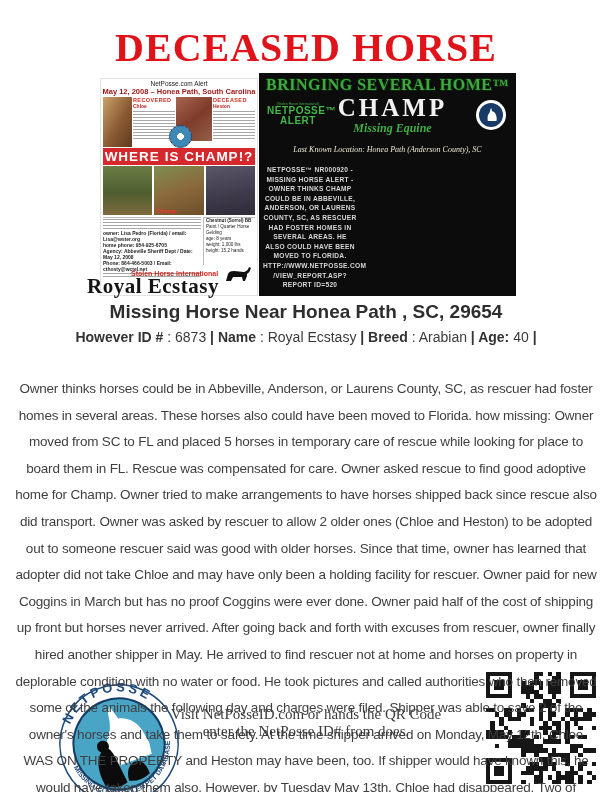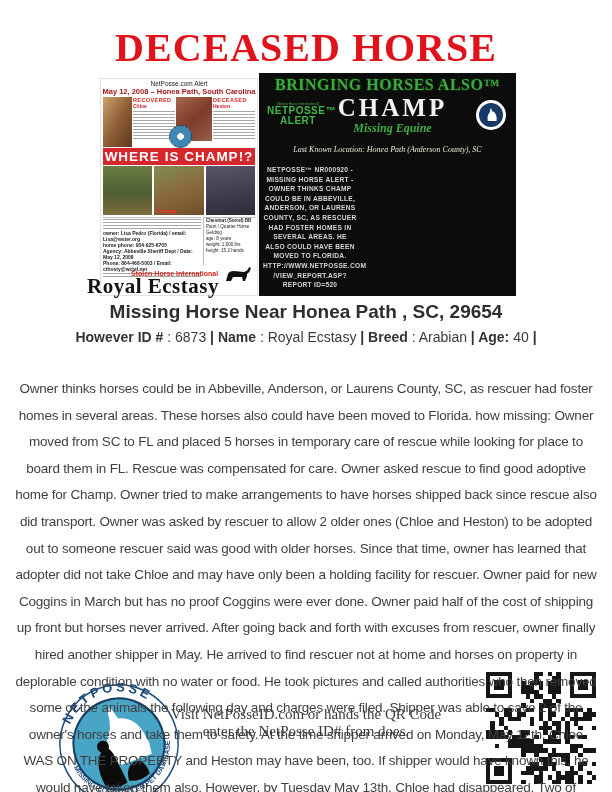--- a/index.html
+++ b/index.html
@@ -186,21 +186,21 @@
       <span class="lp-org">Stolen Horse International</span>
       <svg class="lp-horse-svg" width="30" height="16" viewBox="0 0 30 16">
         <path d="M3 15 L5 8 Q6 5 11 5 L21 6 Q25 5 26 1 L28 2 Q27 6 24 8 L24 10 Q23 12 22 15 L20 15 L19 11 L10 11 L8 15 Z" fill="#111"></path>
       </svg>
     </div>
   </div>
 
   <div class="royal">Royal Ecstasy</div>
 
   <div class="poster-right">
-    <div class="rp-header">BRINGING HORSES ALSO™</div>
+    <div class="rp-header">BRINGING SEVERAL HOME™</div>
     <div class="rp-mid">
       <div class="rp-alert">
         <div class="rp-alert-small">(Stolen Horse International)</div>
         <div class="rp-alert-main">NETPOSSE™</div>
         <div class="rp-alert-main">ALERT</div>
       </div>
       <div class="rp-champ">
         <div class="rp-name">CHAMP</div>
         <div class="rp-sub">Missing Equine</div>
       </div>

